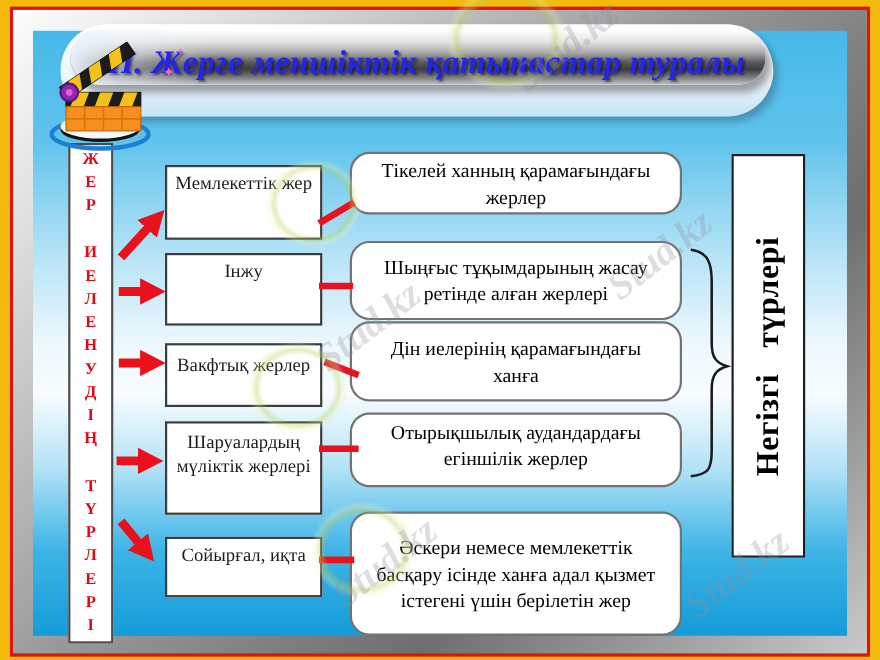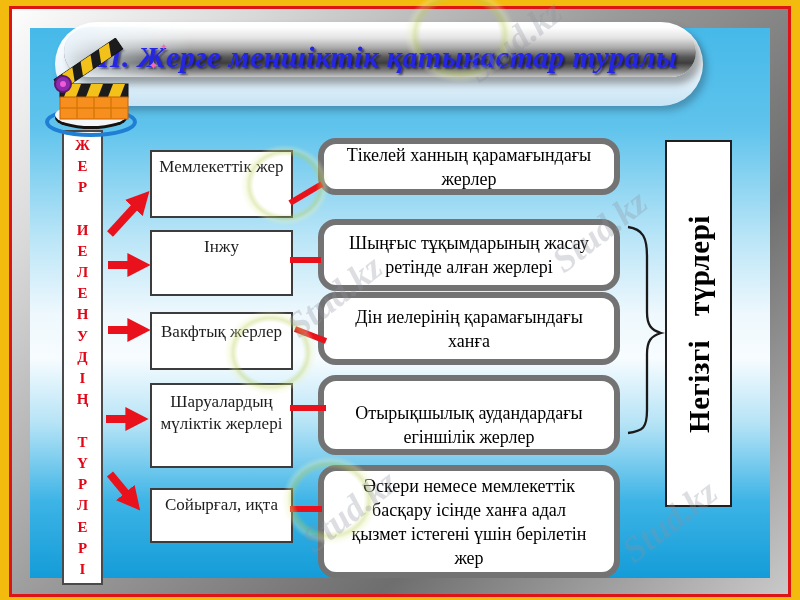--- a/index.html
+++ b/index.html
@@ -33,25 +33,25 @@
          display:flex;align-items:center;justify-content:center;}
   .leftbox .stack{white-space:pre-line;text-align:center;font-weight:bold;color:#e30617;
          font-size:15px;line-height:21.2px;}
   
   .mid{position:absolute;left:150px;width:143px;background:#fff;border:2px solid #3c3c3c;
        box-sizing:border-box;z-index:4;color:#1d1d1d;font-size:17px;line-height:22px;
        text-align:center;padding-top:4px;}
   .m1{top:150px;height:68px;} .m2{top:230px;height:66px;} .m3{top:312px;height:58px;padding-top:7px;}
   .m4{top:383px;height:85px;padding-top:6px;} .m5{top:488px;height:55px;}
   
-  .rbox{position:absolute;left:318px;width:302px;background:#fff;border:6px solid #737373;
+  .rbox{position:absolute;left:318px;width:302px;background:#fff;border:2px solid #737373;
         border-radius:18px;box-sizing:border-box;z-index:4;color:#000;font-size:18px;line-height:24px;
-        text-align:center;display:flex;align-items:center;justify-content:center;padding:20px 22px;}
+        text-align:center;display:flex;align-items:center;justify-content:center;padding:4px 22px;}
   .r1{top:138px;height:57px;} .r2{top:207px;height:72px;margin-top:12px;} .r3{top:292px;height:73px;}
-  .r4{top:375px;height:80px;align-items:flex-start;} .r5{top:465px;height:113px;}
+  .r4{top:375px;height:68px;align-items:flex-start;} .r5{top:465px;height:113px;}
   
   .rightbox{position:absolute;left:665px;top:140px;width:67px;height:367px;background:#fff;
         border:2px solid #1f1f1f;box-sizing:border-box;z-index:4;}
   .rightbox .rot{position:absolute;left:50%;top:50%;transform:translate(-50%,-50%) rotate(-90deg);
         white-space:nowrap;font-size:29px;font-weight:bold;color:#000;word-spacing:16px;letter-spacing:.5px;}
   
   .overlay{position:absolute;left:0;top:0;z-index:5;pointer-events:none;}
   
   .wm{position:absolute;z-index:7;font-size:36px;font-weight:bold;font-style:italic;
       color:rgba(140,145,160,.30);transform:rotate(-38deg);pointer-events:none;white-space:nowrap;}

